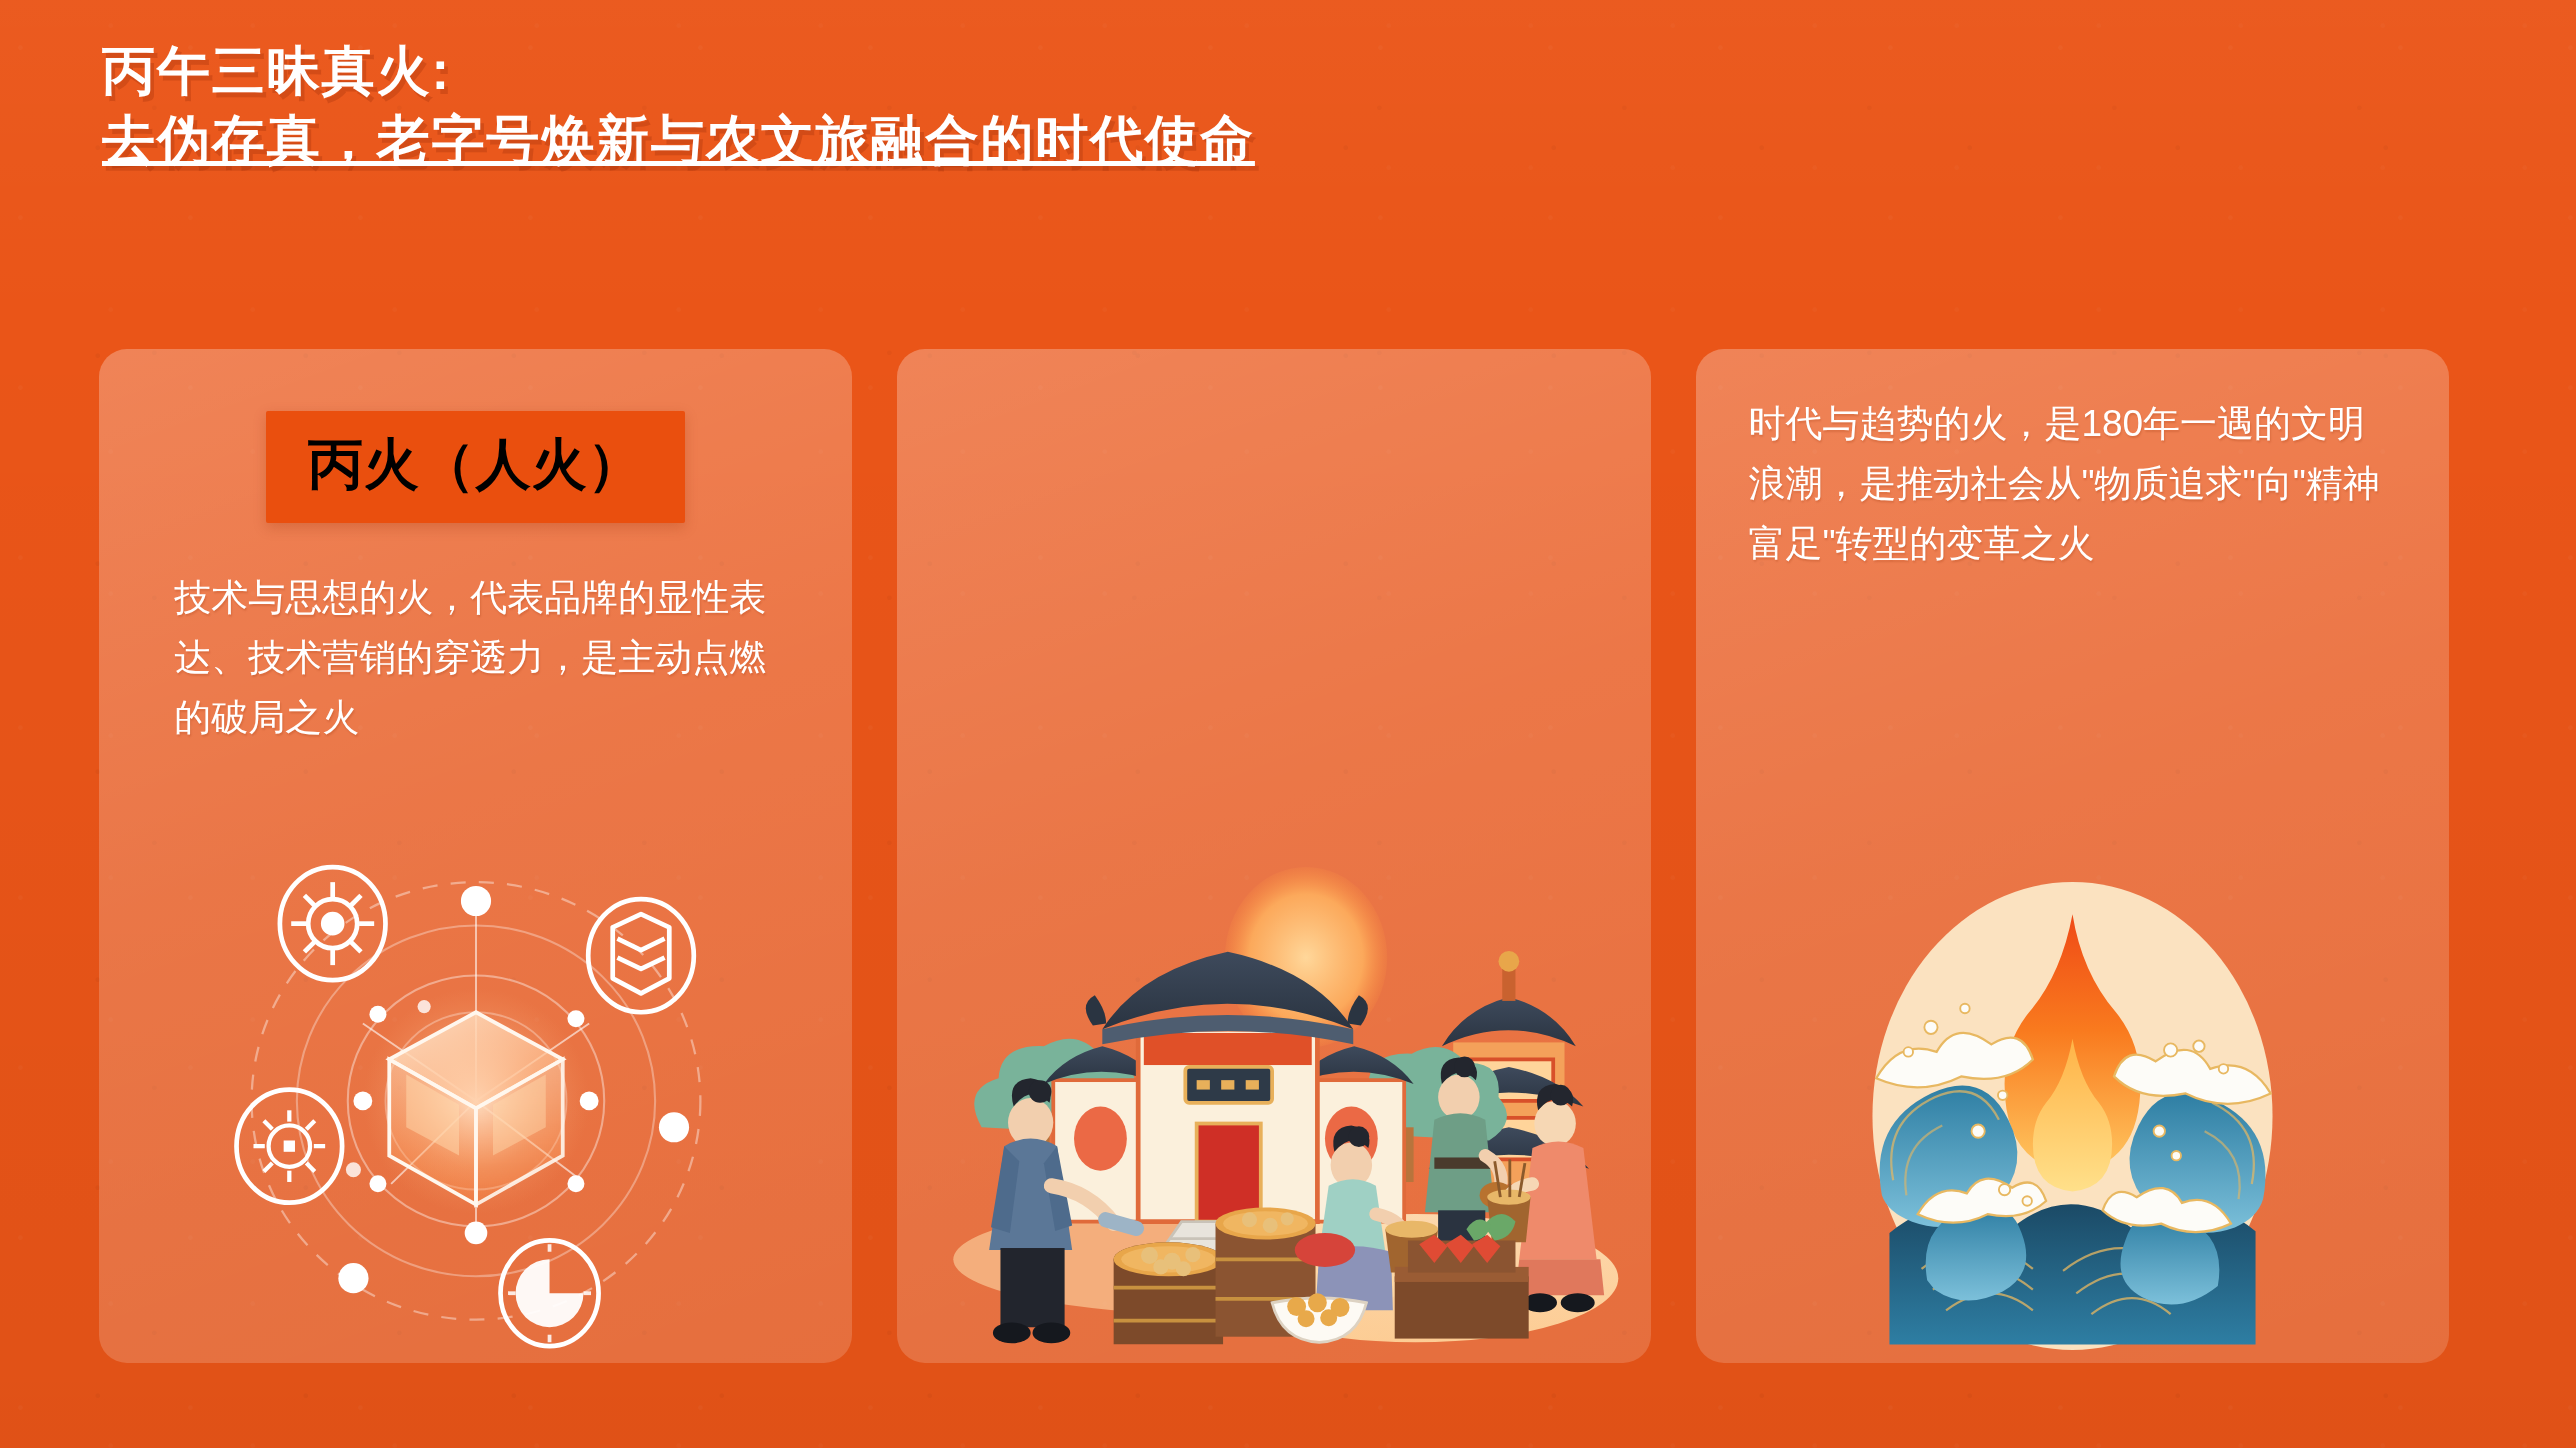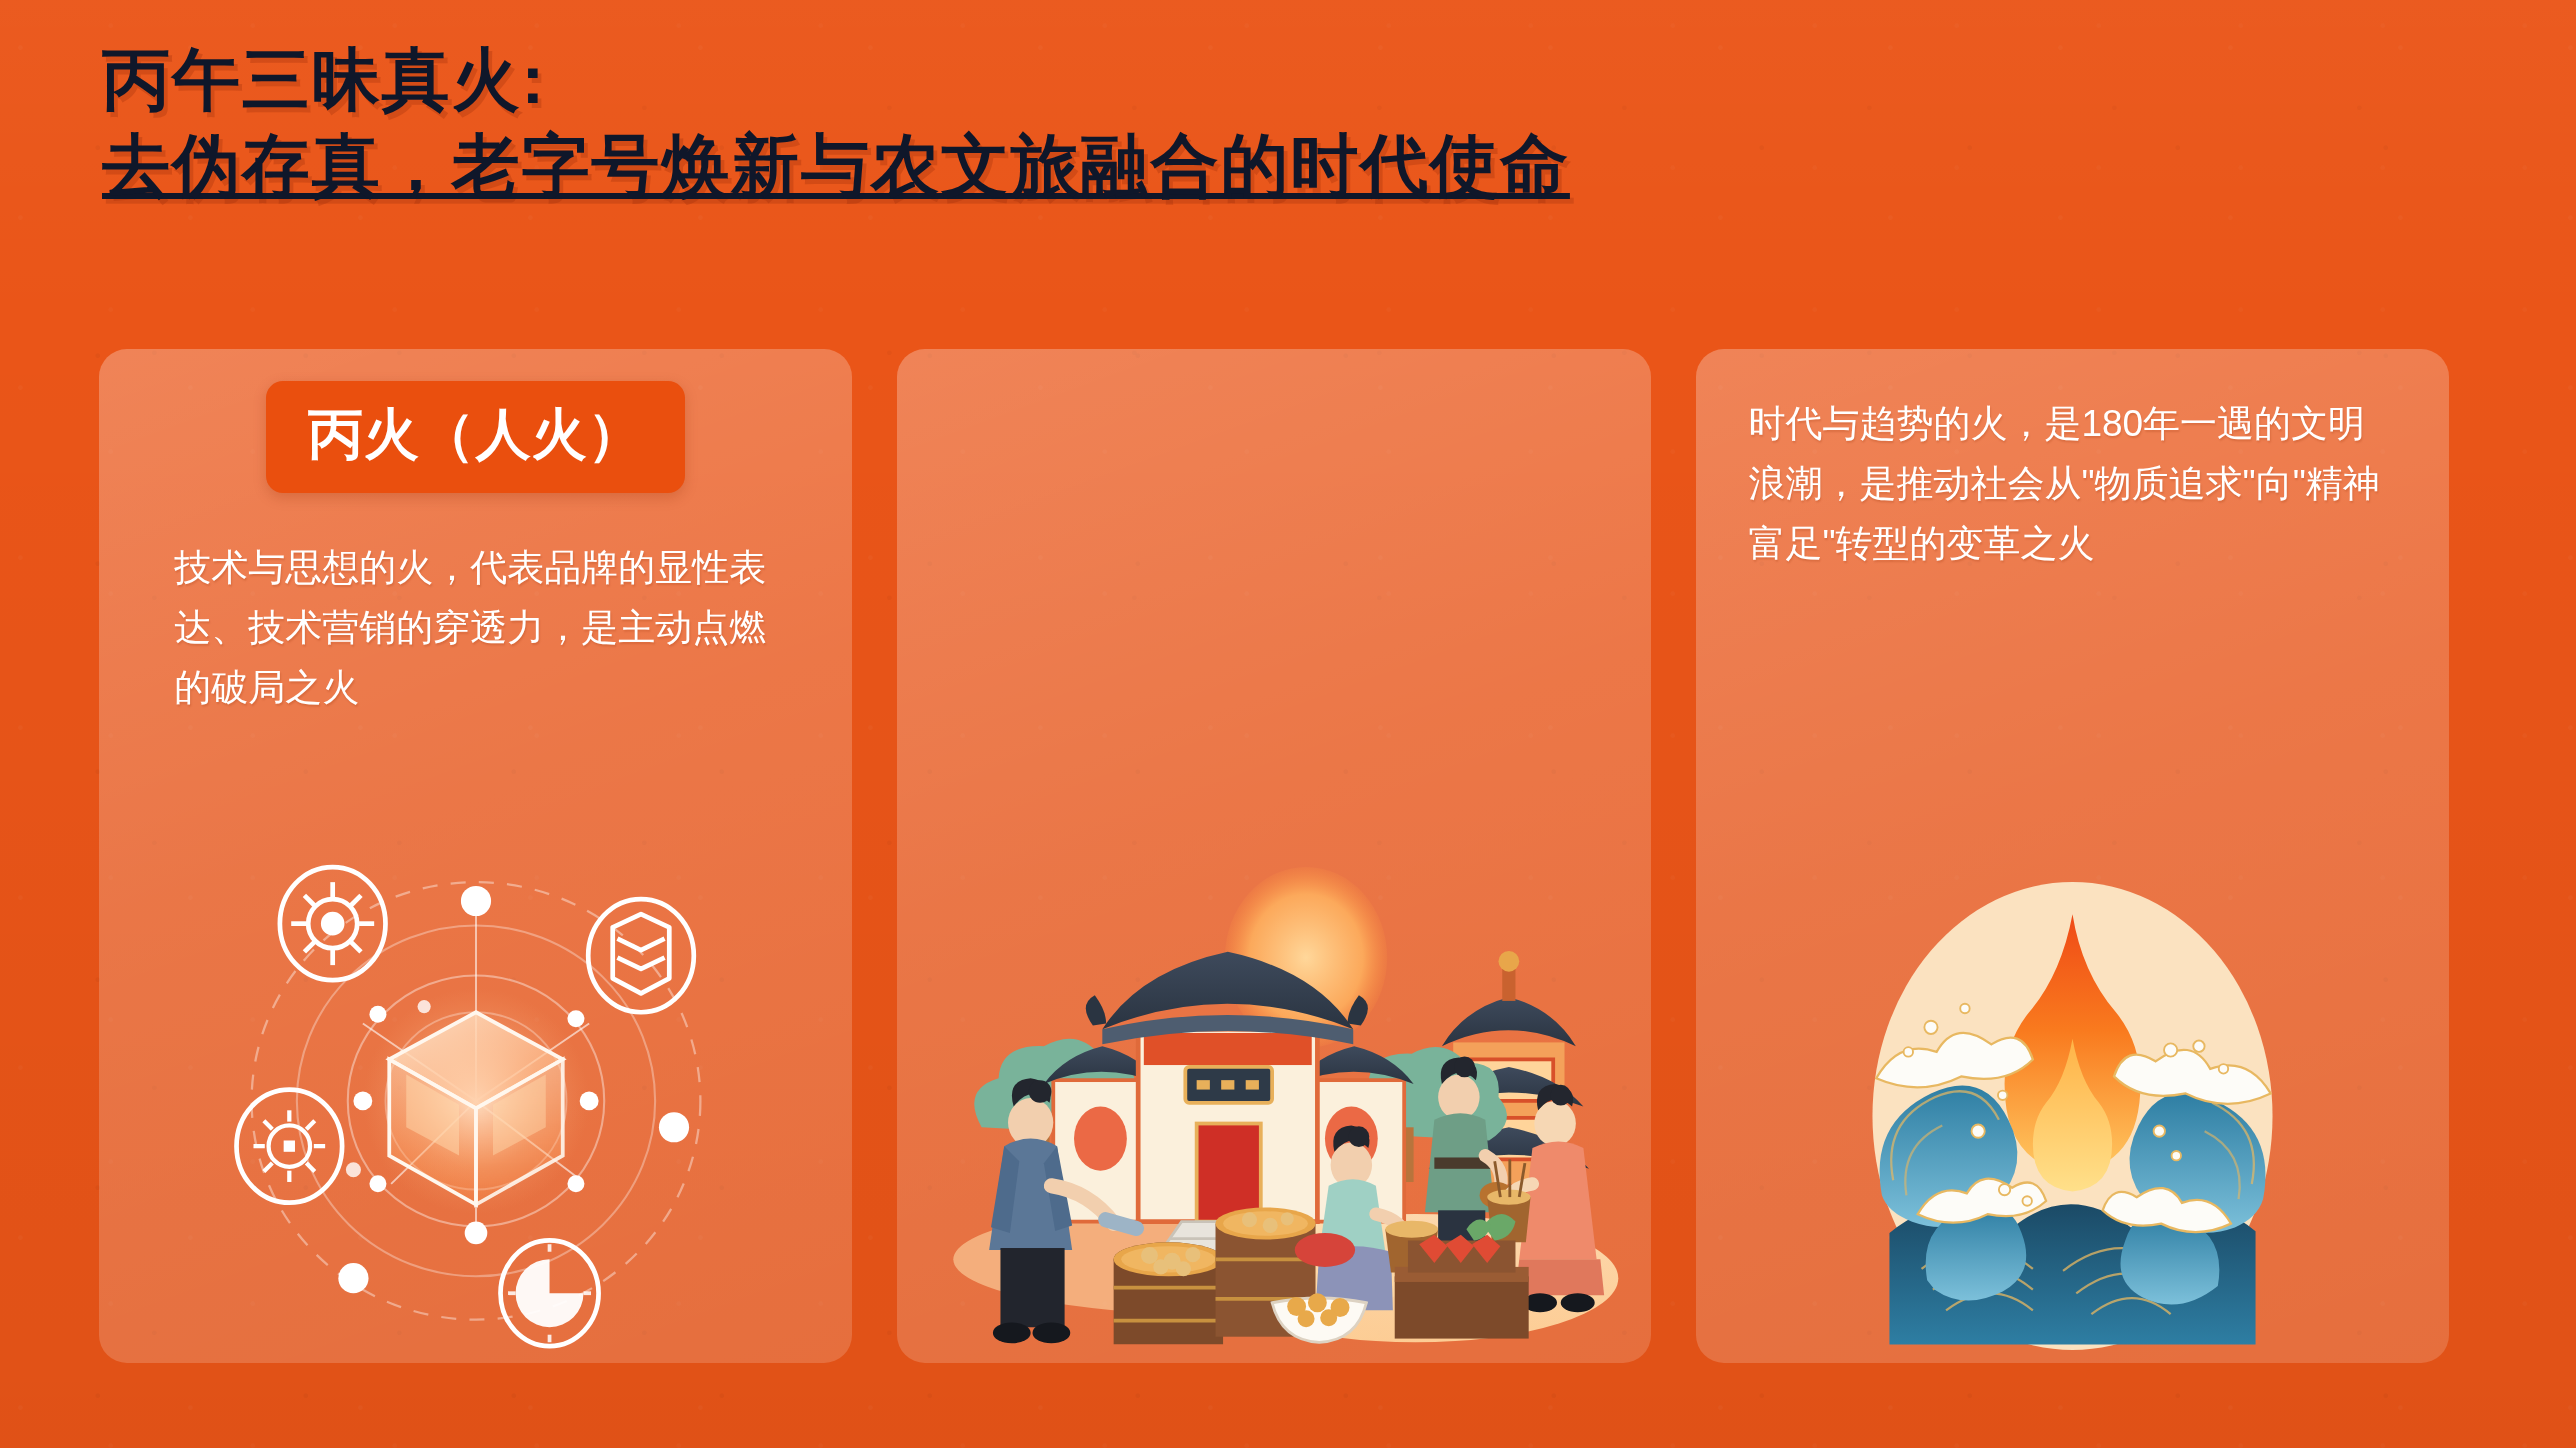--- a/index.html
+++ b/index.html
@@ -35,23 +35,23 @@
   }
 
   
   .title-block {
     position: absolute;
     left: 102px;
     top: 40px;
     width: 2265px;
   }
   .title-line {
-    color: #0f172a;
+    color: #ffffff;
     font-weight: 900;
-    font-size: 68px;
+    font-size: 53px;
     line-height: 1.16;
     letter-spacing: 1.9px;
     text-shadow: 3.8px 4.7px 0 rgba(160,48,10,.30);
     white-space: nowrap;
   }
   .title-line.l2 { margin-top: 7.5px; text-decoration: underline; }
 
   
   .cards {
     position: absolute;
@@ -67,28 +67,28 @@
     flex: 1 1 0;
     border-radius: 28px;
     background: linear-gradient(160deg, rgba(255,255,255,.275) 0%, rgba(255,255,255,.205) 45%, rgba(255,255,255,.165) 100%);
     overflow: hidden;
     display: flex;
     flex-direction: column;
     align-items: center;
   }
 
   .badge {
-    margin-top: 32px;
+    margin-top: 62px;
     background: #ea4f0e;
-    color: #ffffff;
+    color: #000000;
     font-size: 55px;
     font-weight: 700;
     letter-spacing: 0.9px;
     padding: 17px 42px 21px;
-    border-radius: 17px;
+    border-radius: 2px;
     box-shadow: 0 4.7px 13.2px rgba(140,40,5,.22);
     white-space: nowrap;
   }
 
   .body-text {
     margin-top: 45px;
     width: 86%;
     color: #fff;
     font-size: 37px;
     line-height: 1.62;

